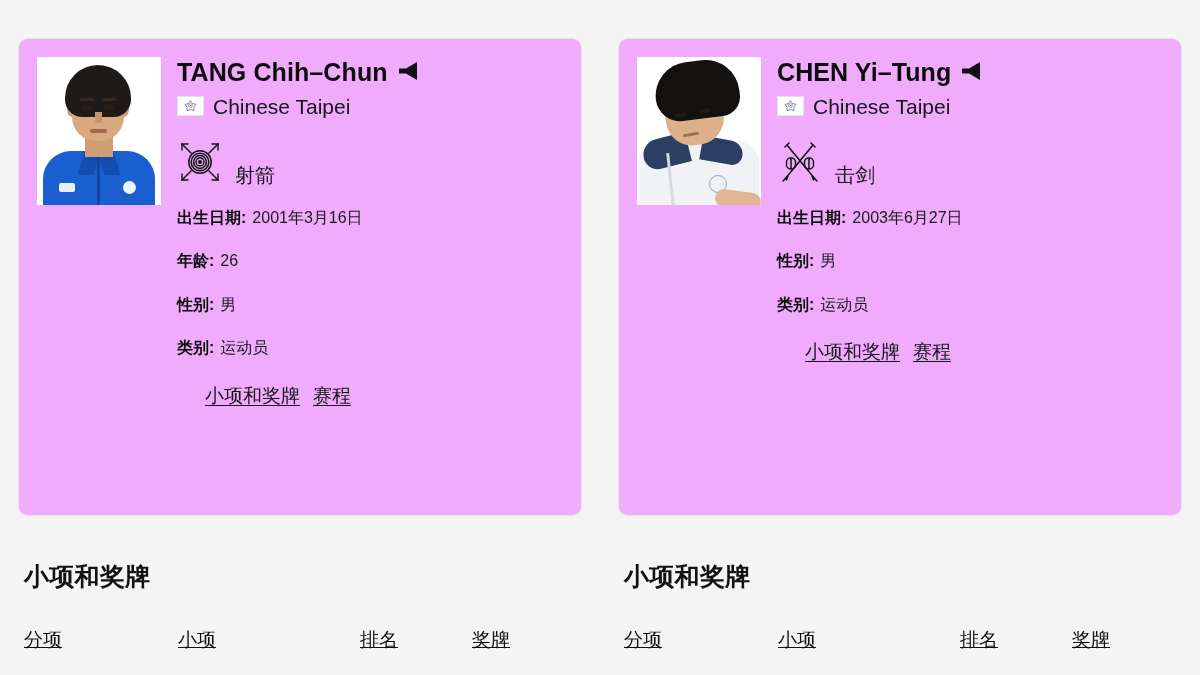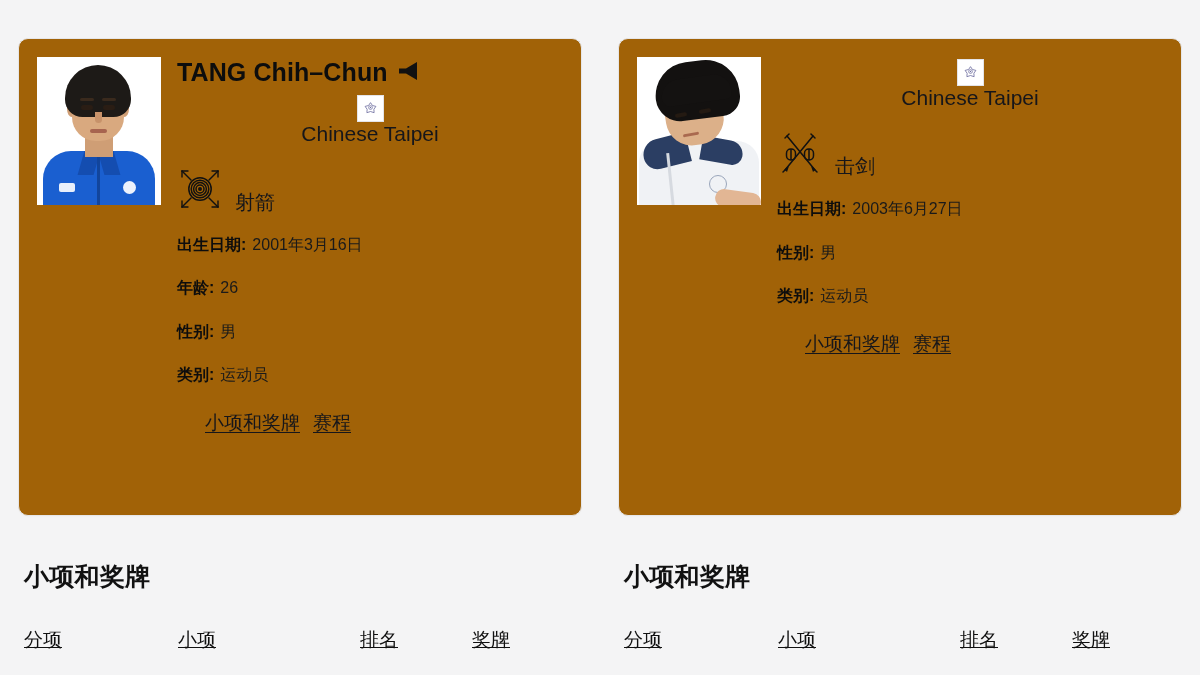--- a/index.html
+++ b/index.html
@@ -26,21 +26,21 @@
 
   
   .cards {
     display: flex;
     gap: 36px;
     padding: 38px 18px 0 18px;
   }
 
   .card {
     flex: 1 1 0;
-    background: #a16207;
+    background: #f0abfc;
     border: 1px solid #e6e6e8;
     border-radius: 10px;
     height: 478px;
     padding: 18px 18px 0 18px;
     display: flex;
     flex-direction: column;
     box-shadow: 0 1px 2px rgba(0,0,0,0.02);
   }
 
   .card-top {
@@ -146,22 +146,22 @@
     letter-spacing: .1px;
     line-height: 1.1;
     color: #0d0d0d;
     white-space: nowrap;
   }
   .speaker-icon { display: block; flex: 0 0 auto; }
 
   .noc-row {
     display: flex;
     align-items: center;
+    gap: 9px;
     margin-bottom: 21px;
-    flex-direction: column;
   }
   .flag {
     width: 27px; height: 20px; flex: 0 0 27px;
     background: #ffffff;
     border: 1px solid #e4e4e8;
     display: flex; align-items: center; justify-content: center;
   }
   .noc-name {
     font-size: 21px;
     color: #16161a;
@@ -341,20 +341,28 @@
           <div class="p2-face"></div>
           <div class="p2-hair"></div>
           <div class="p2-fringe"></div>
           <div class="p2-eye-l"></div>
           <div class="p2-eye-r"></div>
           <div class="p2-mouth"></div>
         </div>
 
         <div class="info">
 
+          <div class="name-row">
+            <span class="athlete-name">CHEN Yi–Tung</span>
+            <span class="speaker-icon">
+              <svg width="22" height="20" viewBox="0 0 22 20" aria-hidden="true">
+                <path d="M20 1 L9 7.5 L2 7.5 L2 12.5 L9 12.5 L20 19 Z" fill="#111"></path>
+              </svg>
+            </span>
+          </div>
 
           <div class="noc-row">
             <span class="flag">
               <svg width="17" height="15" viewBox="0 0 20 20" aria-hidden="true">
                 <path d="M10 2.2 L12.6 6.0 L17.2 7.2 L14.5 11.0 L14.8 15.6 L10 14.0 L5.2 15.6 L5.5 11.0 L2.8 7.2 L7.4 6.0 Z" fill="#ffffff" stroke="#6f6fa0" stroke-width="1.1" stroke-linejoin="round"></path>
                 <circle cx="10" cy="8.7" r="2.5" fill="#ffffff" stroke="#6f6fa0" stroke-width="1"></circle>
                 <circle cx="10" cy="8.7" r="0.9" fill="#6f6fa0"></circle>
               </svg>
             </span>
             <span class="noc-name">Chinese Taipei</span>

